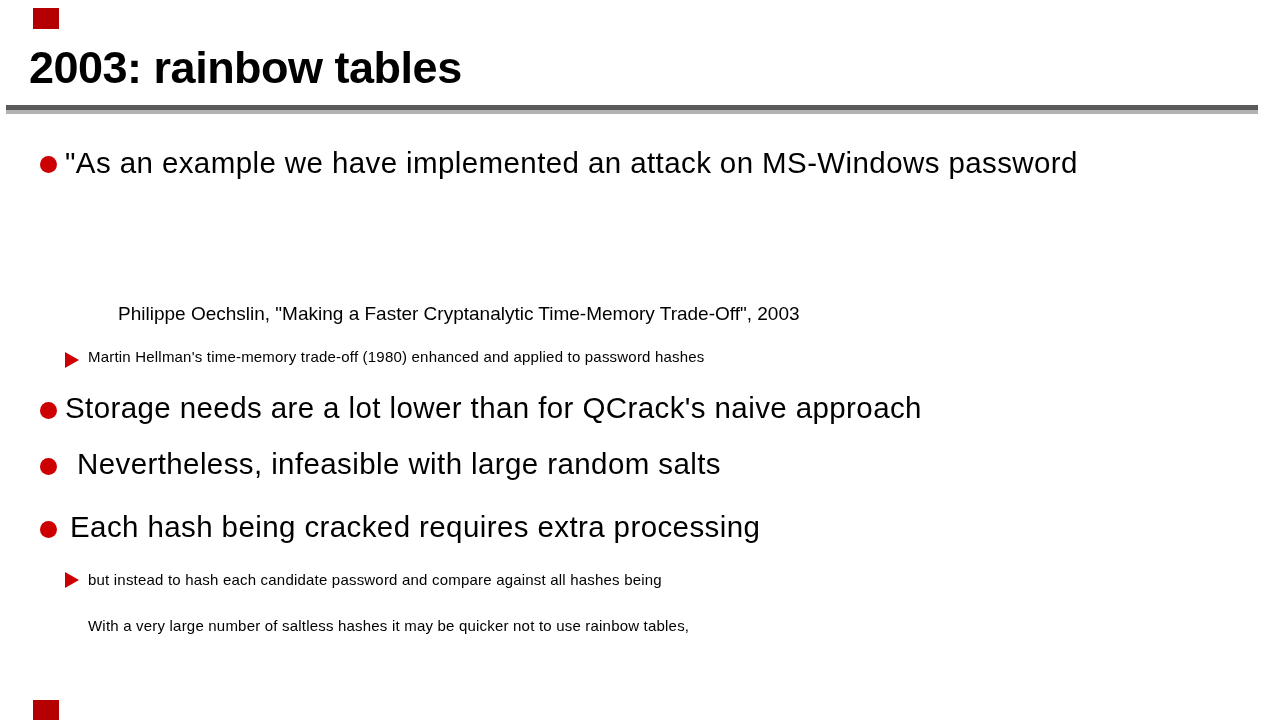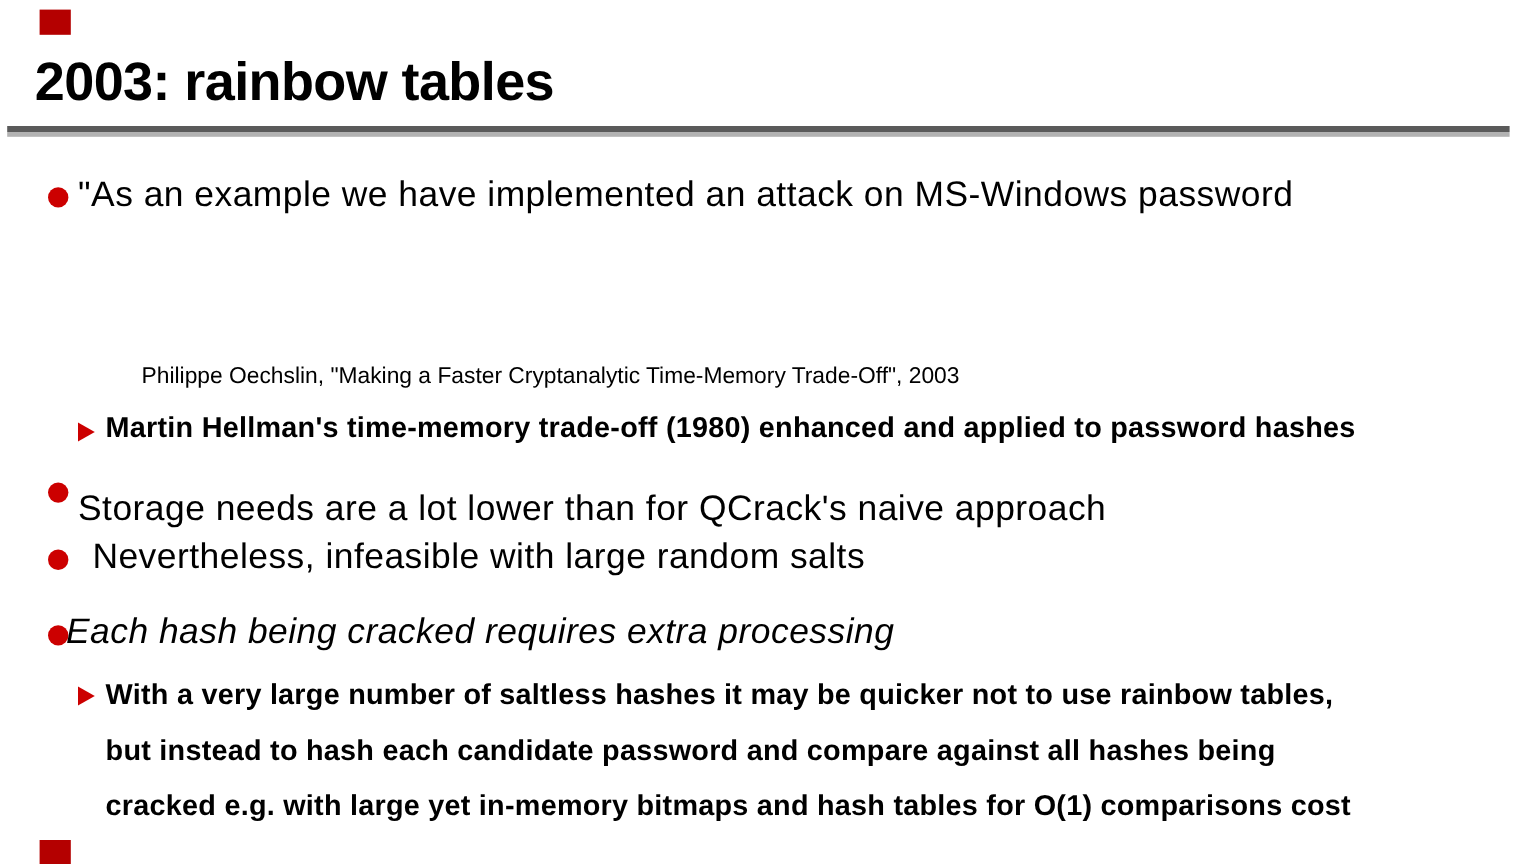--- a/index.html
+++ b/index.html
@@ -39,30 +39,30 @@
     line-height: 48px;
     letter-spacing: -0.5px;
     white-space: nowrap;
   }
 
   .rule { left: 6px; right: 6px; top: 105px; height: 9px; font-size: 0; }
   .rule .rt { height: 5px; background: var(--rule-dark); }
   .rule .rb { height: 4px; background: var(--rule-light); }
 
   .body-text { font-size: 29.5px; letter-spacing: 0.4px; }
-  .sub-text  { font-size: 24px; letter-spacing: 0.2px; font-weight: bold; }
+  .sub-text  { font-size: 15px; letter-spacing: 0.2px; }
   .attr-text { font-size: 19px; }
   .line { white-space: nowrap; }
 
   .b1   { left: 65px;  top: 136px; line-height: 53px; }
   .attr { left: 118px; top: 300px; line-height: 28px; }
   .sub1 { left: 88px;  top: 341px; line-height: 31px; }
-  .b2   { left: 65px;  top: 390px; line-height: 36px; margin-top: 16px; }
+  .b2   { left: 65px;  top: 390px; line-height: 36px; }
   .b3   { left: 77px;  top: 446px; line-height: 36px; }
-  .b4   { left: 55px;  top: 509px; line-height: 36px; font-style: italic; }
+  .b4   { left: 70px;  top: 509px; line-height: 36px; }
   .sub2 { left: 88px;  top: 557px; line-height: 46px; }
 
   .dot {
     position: absolute;
     left: 40px;
     width: 17px;
     height: 17px;
     border-radius: 50%;
     background: var(--accent-red);
   }
@@ -119,18 +119,17 @@
   <div class="abs body-text b2 line">Storage needs are a lot lower than for QCrack's naive approach</div>
 
   <div class="dot d3"></div>
   <div class="abs body-text b3 line">Nevertheless, infeasible with large random salts</div>
 
   <div class="dot d4"></div>
   <div class="abs body-text b4 line">Each hash being cracked requires extra processing</div>
 
   <div class="tri t2"></div>
   <div class="abs sub-text sub2">
+    <div class="line">but instead to hash each candidate password and compare against all hashes being</div>
     <div class="line">With a very large number of saltless hashes it may be quicker not to use rainbow tables,</div>
-    <div class="line">but instead to hash each candidate password and compare against all hashes being</div>
-    <div class="line">cracked e.g. with large yet in-memory bitmaps and hash tables for O(1) comparisons cost</div>
   </div>
 
 </div>
 
 </body></html>

